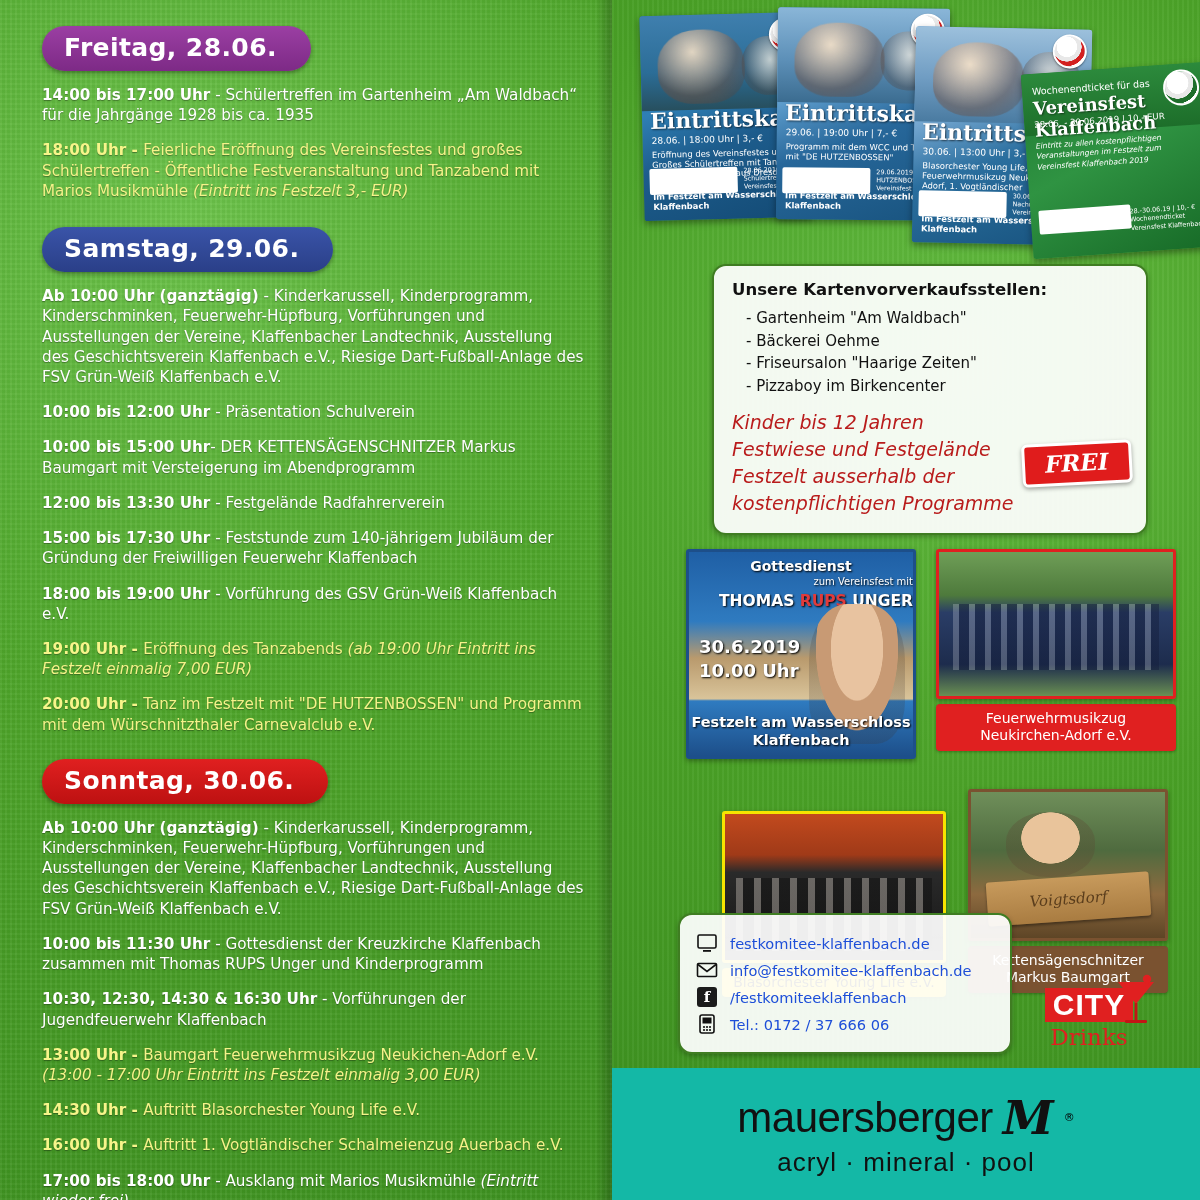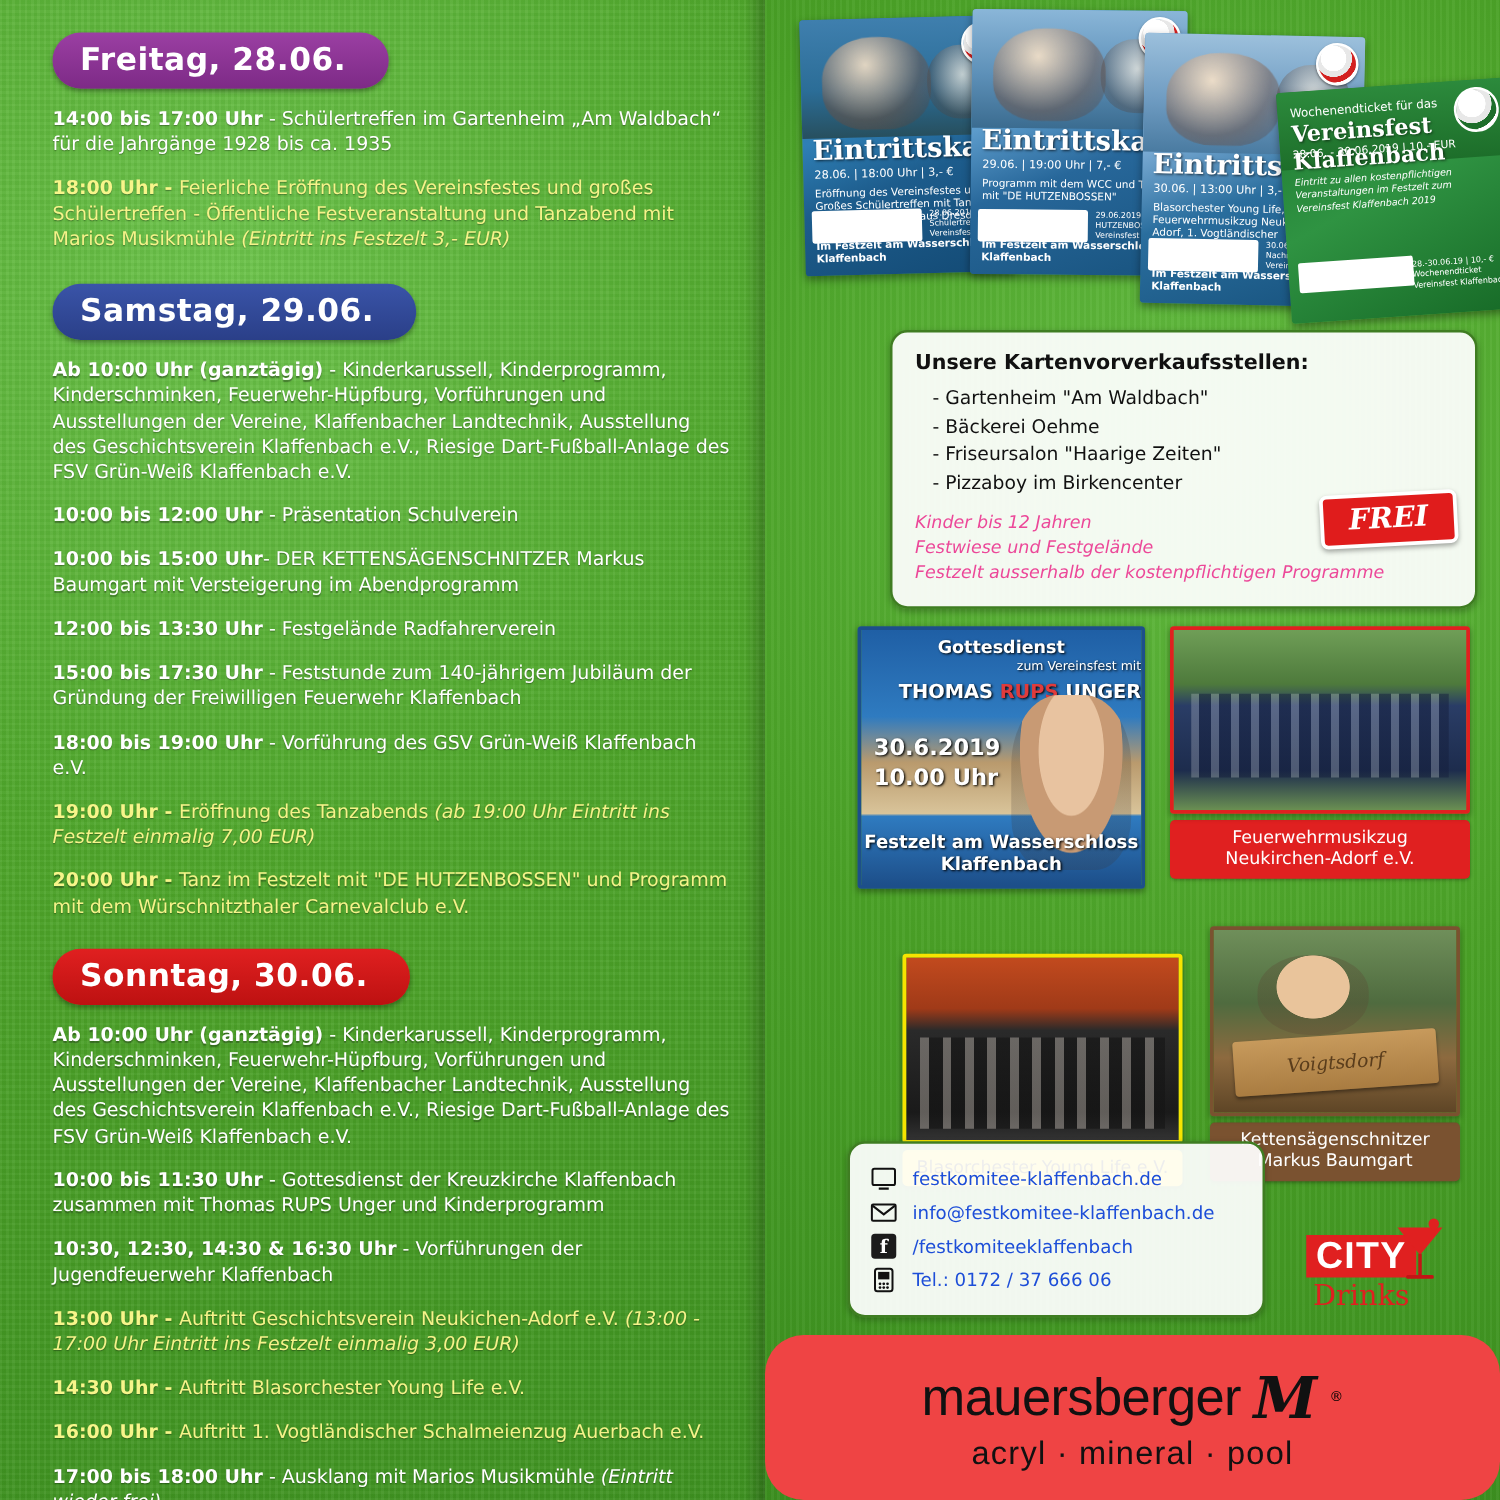--- a/index.html
+++ b/index.html
@@ -160,33 +160,33 @@
   .t4-body { position:absolute; left:10px; top:68px; right:10px; font-size:7.6px; color:#fff; line-height:1.35; font-style:italic;}
   .t4-logo { position:absolute; right:8px; top:6px; width:36px; height:36px; border-radius:50%;
              background:radial-gradient(circle at 40% 35%, #ffffff 0 38%, #e8e8e8 39% 55%, #1d6e2a 56% 72%, #ffffff 73% 100%);
              border:2px solid #fff; }
   .t4-stub { position:absolute; left:8px; bottom:24px; width:92px; height:24px; background:#fff; border-radius:2px;}
   .t4-stubtext{ position:absolute; right:10px; bottom:20px; width:76px; font-size:6.4px; color:#fff; line-height:1.3; text-align:left;}
 
   
   .vvk {
     margin:6px 0 0 86px;
-    width:470px;
+    width:436px;
     background:rgba(255,255,255,0.93);
     border:2px solid #3f7d22;
     border-radius:14px;
     padding:14px 24px 16px 18px;
     position:relative;
     box-shadow:0 2px 5px rgba(0,0,0,0.25);
   }
   .vvk h3 { margin:0 0 8px 0; font-size:16.5px; color:#111; font-weight:bold; }
   .vvk ul { margin:0; padding:0 0 0 14px; list-style:none; }
   .vvk li { font-size:15px; color:#111; line-height:1.5; }
   .vvk li::before { content:"- "; }
-  .vvk .note { margin-top:12px; font-style:italic; font-size:14px; color:#ec4899; line-height:1.42; }
+  .vvk .note { margin-top:12px; font-style:italic; font-size:19px; color:#b91c1c; line-height:1.42; }
   .frei {
     position:absolute; right:14px; bottom:48px;
     background:#e01c1c; color:#fff;
     font-family:"DejaVu Serif", serif;
     font-style:italic; font-weight:bold;
     font-size:23px;
     padding:4px 20px 6px 20px;
     border:3px solid #fff;
     border-radius:6px;
     transform:rotate(-3deg);
@@ -267,22 +267,22 @@
   
   .citydrinks { position:absolute; right:36px; bottom:150px; width:150px; text-align:center; }
   .cd-city { display:inline-block; background:#e02020; color:#fff; font-weight:bold; font-size:30px;
              font-family:"Liberation Sans", sans-serif; padding:0 8px; letter-spacing:1px;}
   .cd-drinks { color:#e02020; font-family:"DejaVu Serif", serif; font-size:23px; margin-top:2px;}
   .cd-glass { position:absolute; right:6px; top:-14px; width:44px; height:54px; }
 
   
   .banner {
     position:absolute; left:612px; bottom:0; width:588px; height:132px;
-    background:#ef4444;
-    display:flex; flex-direction:column; align-items:center; justify-content:center;border-radius:31px;
+    background:#14b8a6;
+    display:flex; flex-direction:column; align-items:center; justify-content:center;
   }
   .bn-row { display:flex; align-items:center; gap:10px; }
   .bn-name { font-size:42px; color:#111; font-family:"Liberation Sans", sans-serif; letter-spacing:-0.5px; }
   .bn-mark { font-size:46px; font-family:"DejaVu Serif", serif; font-weight:bold; font-style:italic; color:#111; }
   .bn-reg { font-size:11px; vertical-align:super; }
   .bn-sub { font-size:26px; color:#111; margin-top:2px; font-family:"Liberation Sans", sans-serif; letter-spacing:1px;}
 </style>
 </head>
 <body>
 
@@ -336,21 +336,21 @@
       <p class="entry">
         <b>Ab 10:00 Uhr (ganztägig)</b><span> - Kinderkarussell, Kinderprogramm, Kinderschminken, Feuerwehr-Hüpfburg, Vorführungen und Ausstellungen der Vereine, Klaffenbacher Landtechnik, Ausstellung des Geschichtsverein Klaffenbach e.V., Riesige Dart-Fußball-Anlage des FSV Grün-Weiß Klaffenbach e.V.</span>
       </p>
       <p class="entry">
         <b>10:00 bis 11:30 Uhr</b><span> - Gottesdienst der Kreuzkirche Klaffenbach zusammen mit Thomas RUPS Unger und Kinderprogramm</span>
       </p>
       <p class="entry">
         <b>10:30, 12:30, 14:30 &amp; 16:30 Uhr</b><span> - Vorführungen der Jugendfeuerwehr Klaffenbach</span>
       </p>
       <p class="entry hl">
-        <b>13:00 Uhr - </b><span>Auftritt Geschichtsverein Neukichen-Adorf e.V. </span><span class="ital">(13:00 - 17:00 Uhr Eintritt ins Festzelt einmalig 3,00 EUR)</span>
+        <b>13:00 Uhr - </b><span>Baumgart Feuerwehrmusikzug Neukichen-Adorf e.V. </span><span class="ital">(13:00 - 17:00 Uhr Eintritt ins Festzelt einmalig 3,00 EUR)</span>
       </p>
       <p class="entry hl">
         <b>14:30 Uhr - </b><span>Auftritt Blasorchester Young Life e.V.</span>
       </p>
       <p class="entry hl">
         <b>16:00 Uhr - </b><span>Auftritt 1. Vogtländischer Schalmeienzug Auerbach e.V.</span>
       </p>
       <p class="entry">
         <b>17:00 bis 18:00 Uhr</b><span> - Ausklang mit Marios Musikmühle </span><span class="ital">(Eintritt wieder frei)</span>
       </p>

